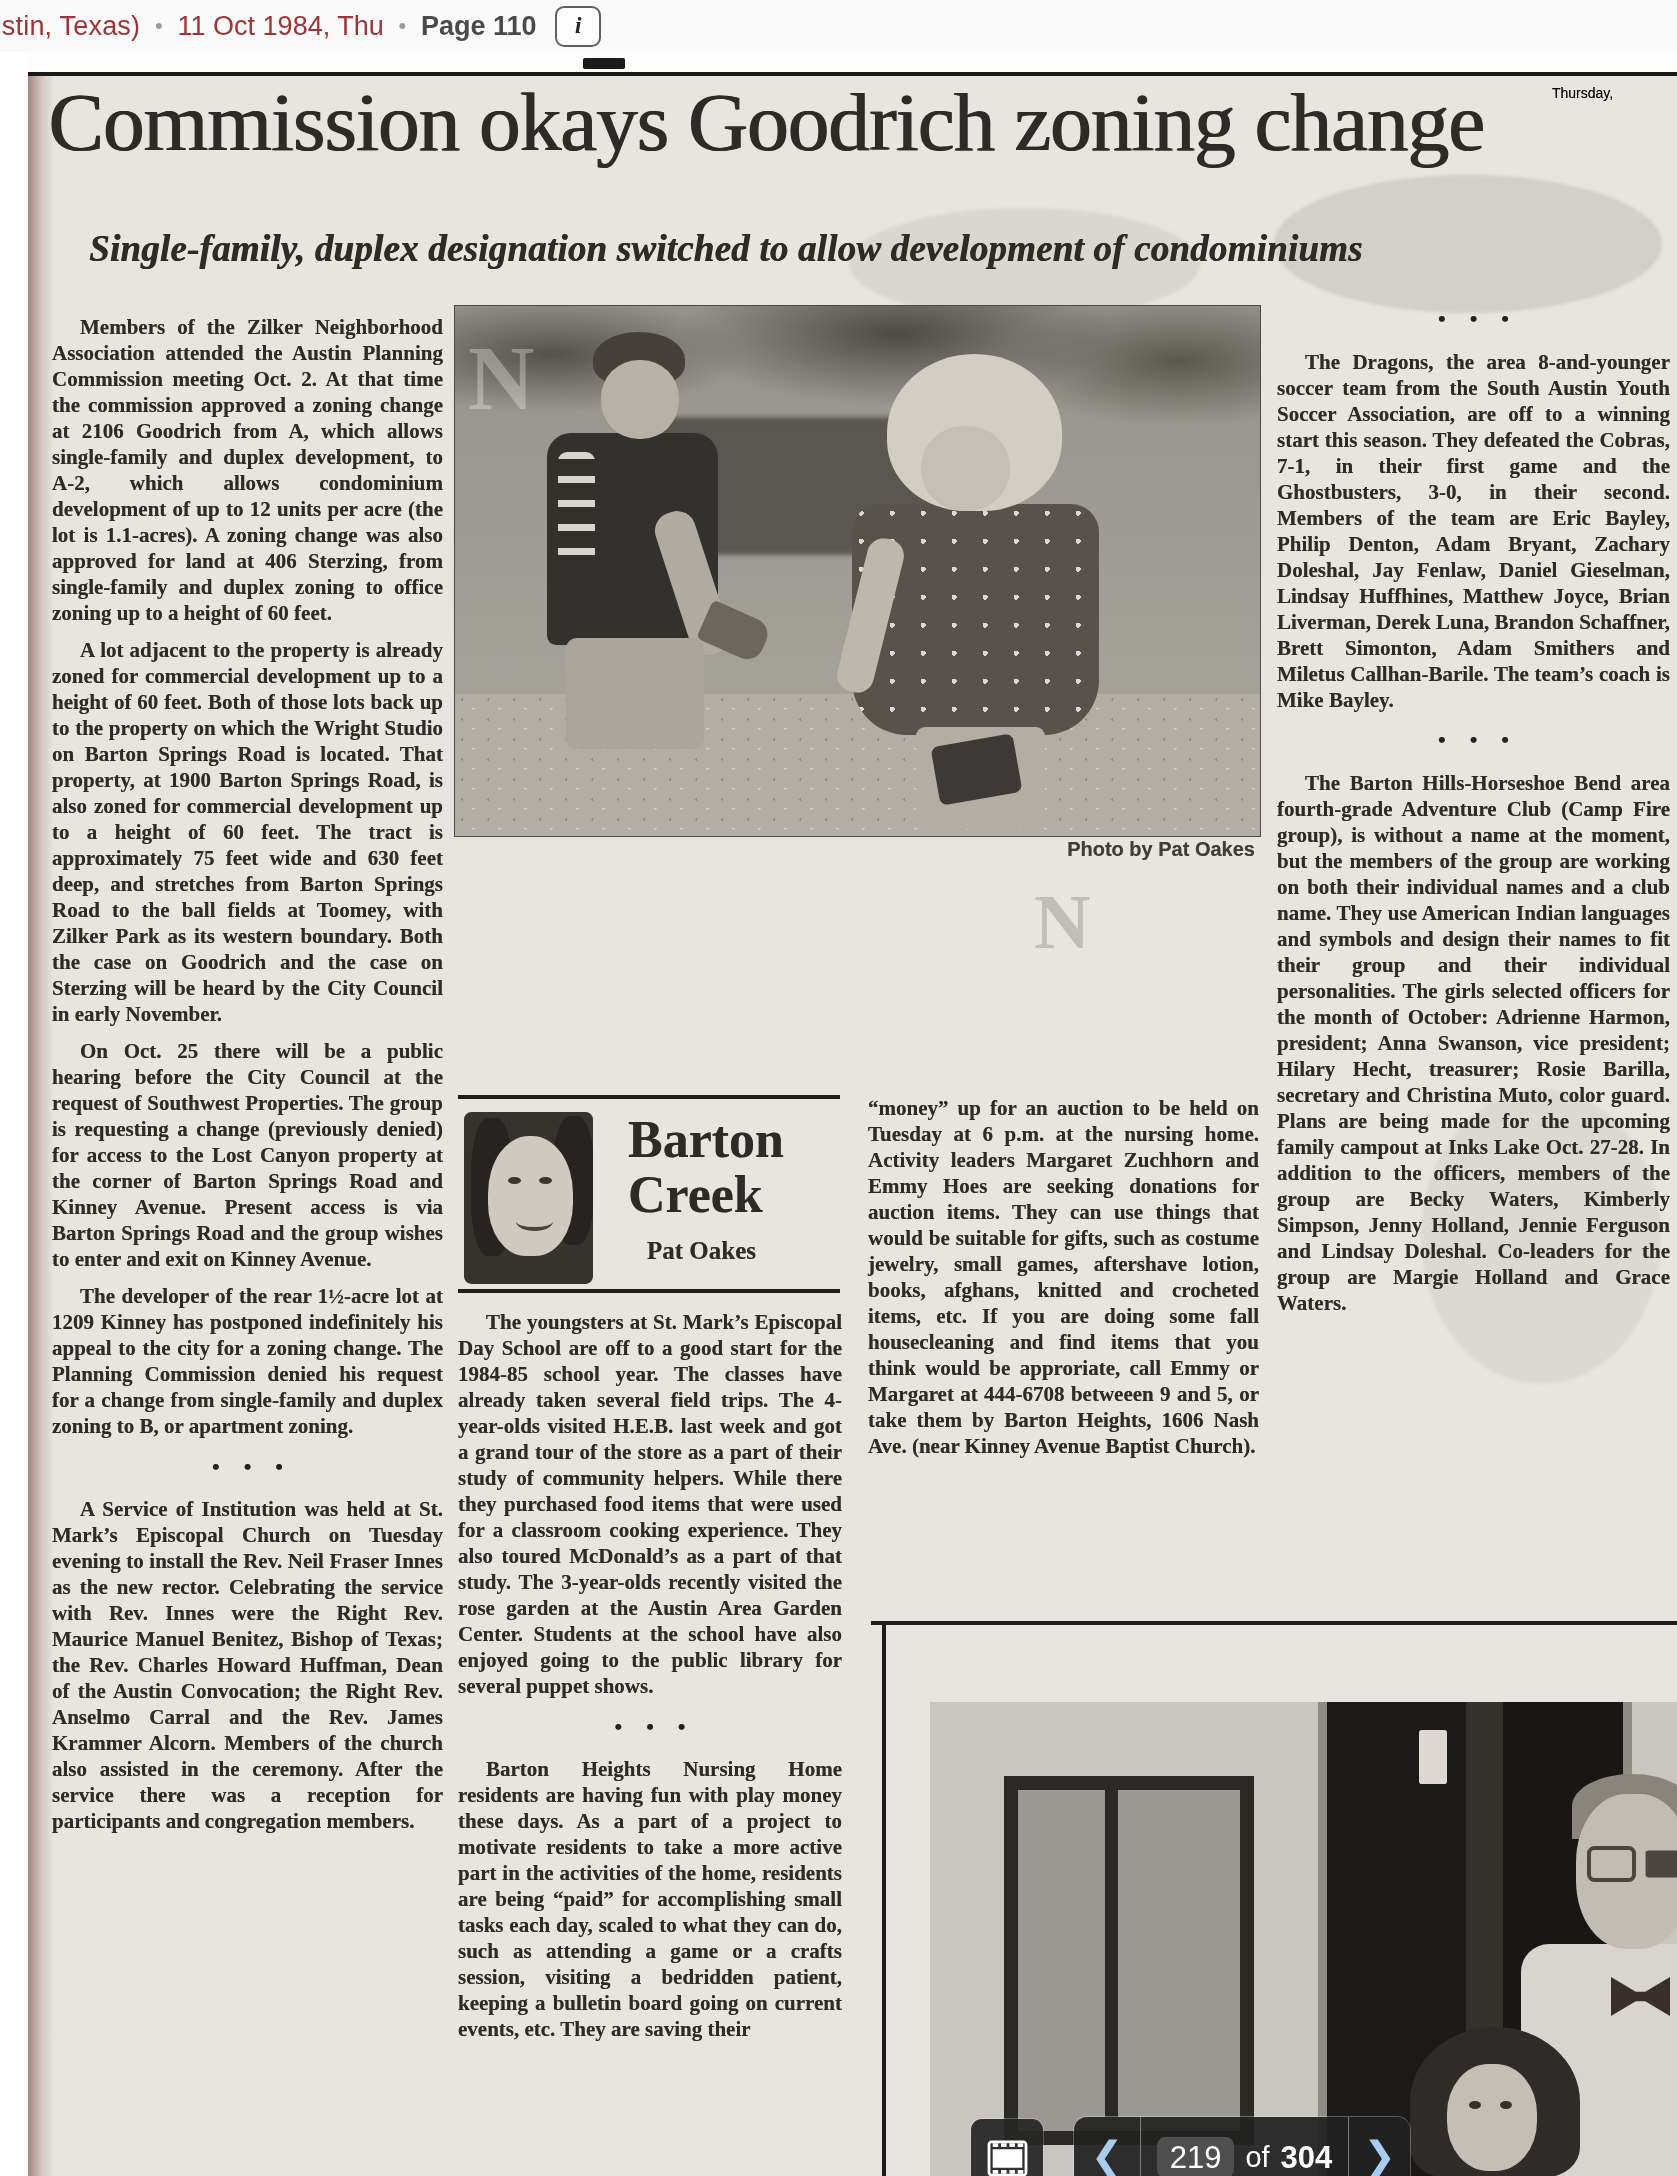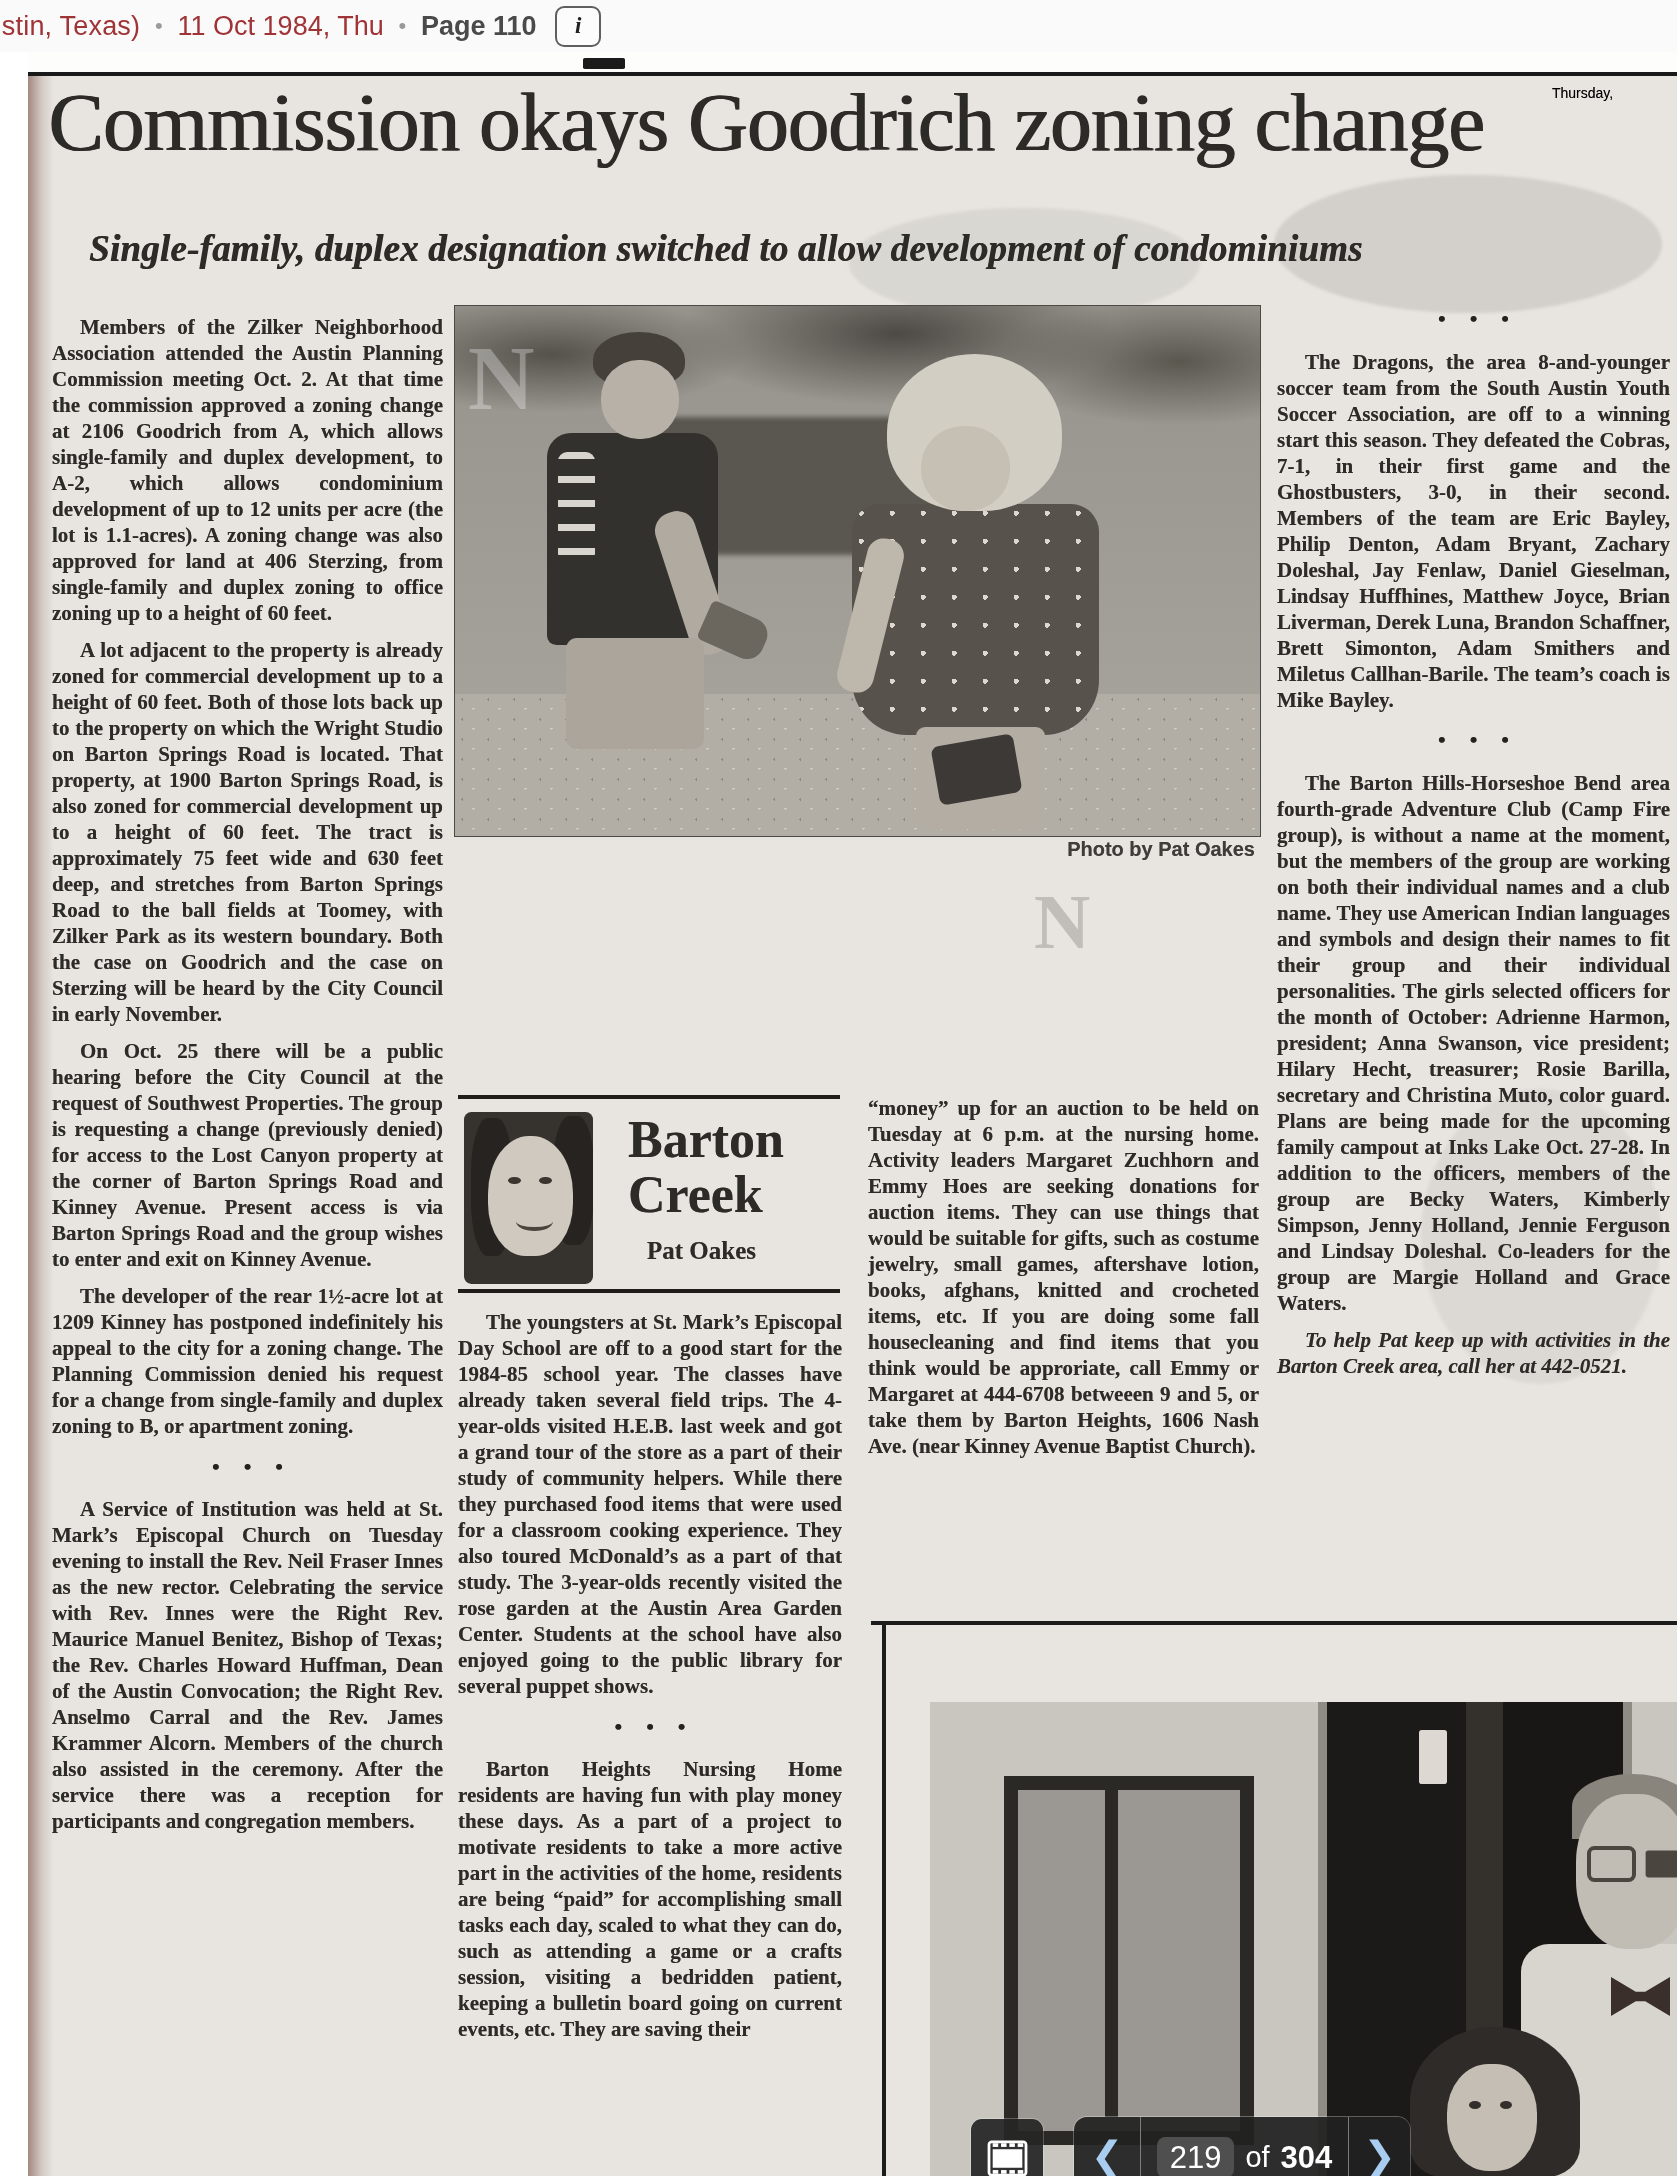--- a/index.html
+++ b/index.html
@@ -213,21 +213,20 @@
 
   <div class="abs col col3 colwrap np">
     <p class="para noindent">“money” up for an auction to be held on Tuesday at 6 p.m. at the nursing home. Activity leaders Margaret Zuchhorn and Emmy Hoes are seeking donations for auction items. They can use things that would be suitable for gifts, such as costume jewelry, small games, aftershave lotion, books, afghans, knitted and crocheted items, etc. If you are doing some fall housecleaning and find items that you think would be approriate, call Emmy or Margaret at 444-6708 betweeen 9 and 5, or take them by Barton Heights, 1606 Nash Ave. (near Kinney Avenue Baptist Church).</p>
   </div>
 
   <div class="abs col col4 colwrap np">
     <div class="dots3" style="margin-top:0;">• • •</div>
     <p class="para">The Dragons, the area 8-and-younger soccer team from the South Austin Youth Soccer Association, are off to a winning start this season. They defeated the Cobras, 7-1, in their first game and the Ghostbusters, 3-0, in their second. Members of the team are Eric Bayley, Philip Denton, Adam Bryant, Zachary Doleshal, Jay Fenlaw, Daniel Gieselman, Lindsay Huffhines, Matthew Joyce, Brian Liverman, Derek Luna, Brandon Schaffner, Brett Simonton, Adam Smithers and Miletus Callhan-Barile. The team’s coach is Mike Bayley.</p>
     <div class="dots3">• • •</div>
     <p class="para">The Barton Hills-Horseshoe Bend area fourth-grade Adventure Club (Camp Fire group), is without a name at the moment, but the members of the group are working on both their individual names and a club name. They use American Indian languages and symbols and design their names to fit their group and their individual personalities. The girls selected officers for the month of October: Adrienne Harmon, president; Anna Swanson, vice president; Hilary Hecht, treasurer; Rosie Barilla, secretary and Christina Muto, color guard. Plans are being made for the upcoming family campout at Inks Lake Oct. 27-28. In addition to the officers, members of the group are Becky Waters, Kimberly Simpson, Jenny Holland, Jennie Ferguson and Lindsay Doleshal. Co-leaders for the group are Margie Holland and Grace Waters.</p>
-    <p class="para itpara">To help Pat keep up with activities in the Barton Creek area, call her at 442-0521.</p>
   </div>
 
   <div class="abs rule-h"></div>
   <div class="abs rule-v"></div>
   <div class="abs photo2">
     <div class="abs p2win"></div>
     <div class="abs p2winbar"></div>
     <div class="abs p2door"></div>
     <div class="abs p2switch"></div>
     <div class="abs p2shirt"></div>

